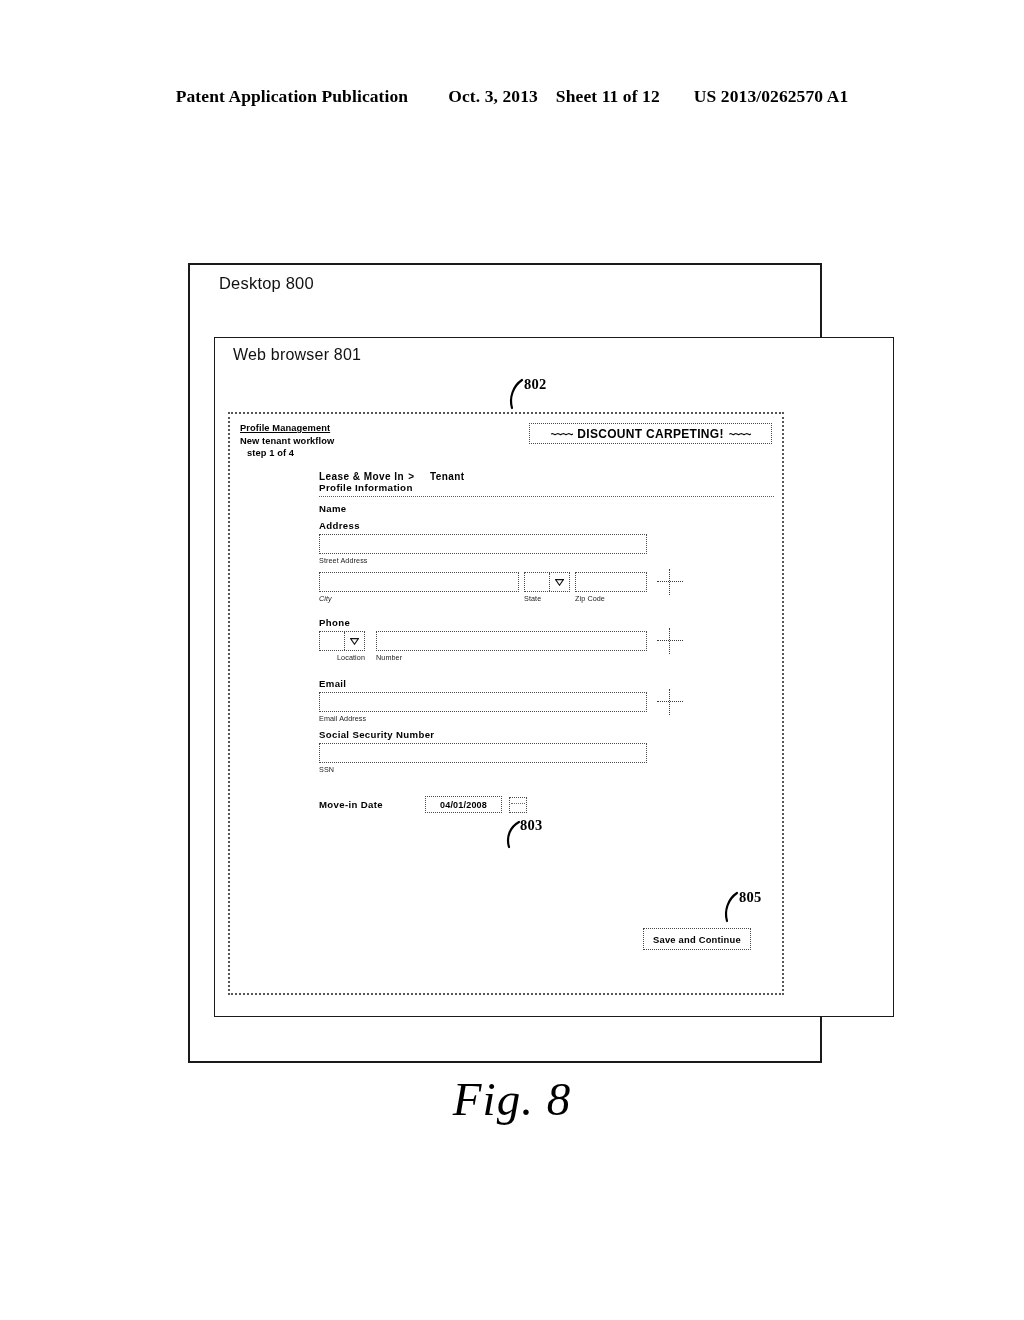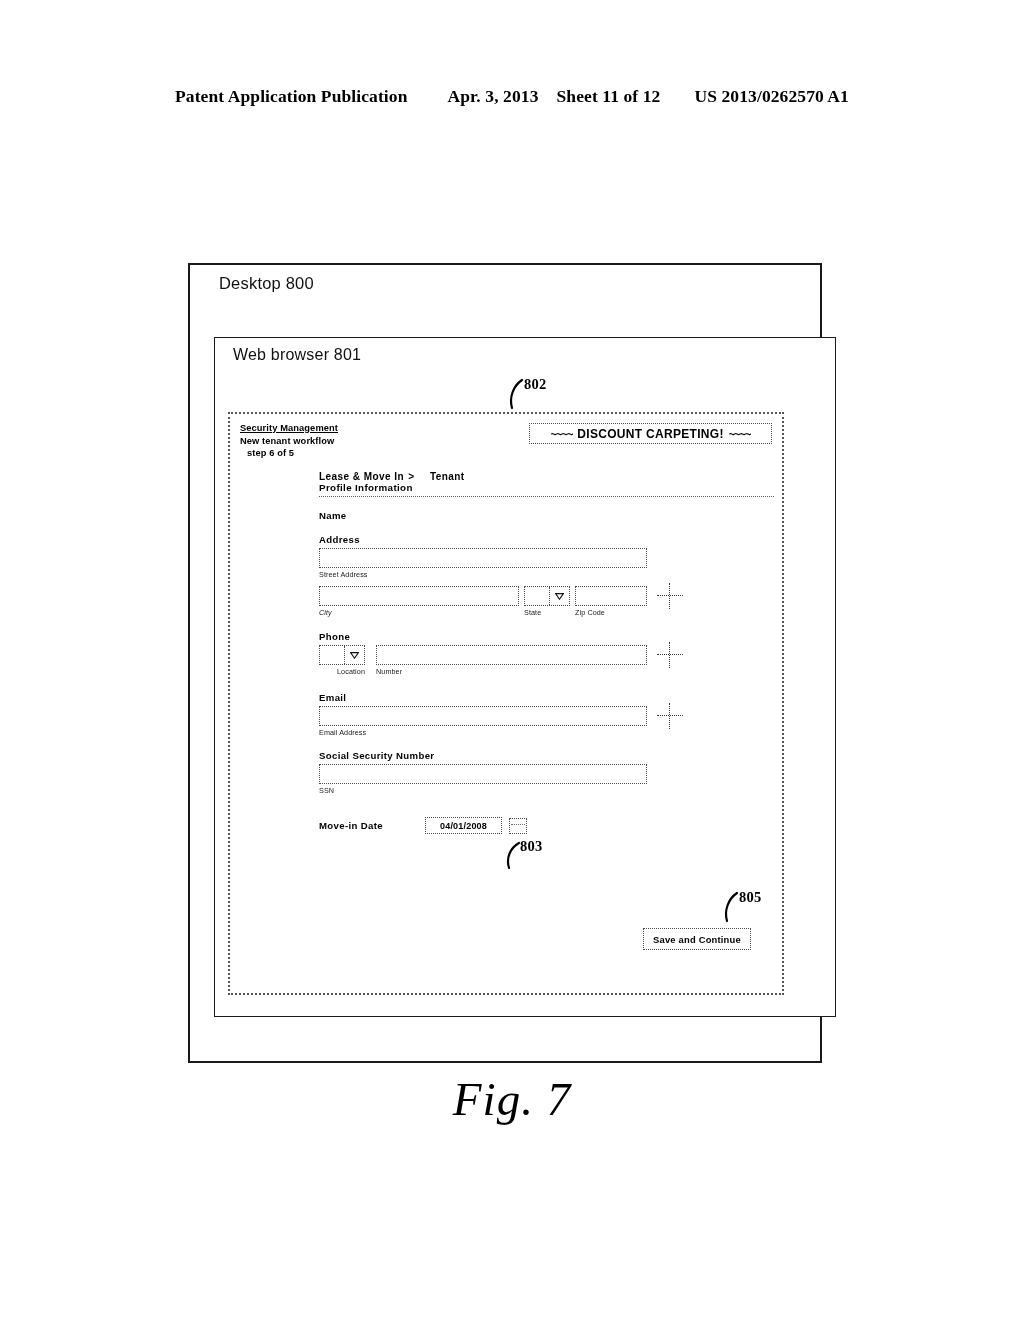--- a/index.html
+++ b/index.html
@@ -54,21 +54,21 @@
     font-family: "Liberation Sans", sans-serif;
     letter-spacing: 0.2px;
     color: #111;
   }
 
   
   .browser-frame {
     position: absolute;
     left: 24px;
     top: 72px;
-    width: 622px;
+    width: 680px;
     height: 680px;
     border: 1.6px solid #1a1a1a;
     background: #fff;
     box-sizing: border-box;
   }
   .browser-label {
     position: absolute;
     left: 18px;
     top: 8px;
     font-size: 16px;
@@ -161,21 +161,21 @@
     font-size: 9.8px;
     font-weight: bold;
     letter-spacing: 0.35px;
   }
   .divider {
     margin-top: 3px;
     border-bottom: 1.6px dotted #5a5a5a;
     width: 100%;
   }
 
-  .field-group { margin-top: 13px; }
+  .field-group { margin-top: 6px; }
   .group-label {
     font-size: 9.6px;
     font-weight: bold;
     letter-spacing: 0.35px;
     margin-bottom: 3px;
   }
 
   .row { display: flex; align-items: flex-start; }
   .col { display: flex; flex-direction: column; }
 
@@ -306,21 +306,21 @@
     font-size: 47px;
     letter-spacing: 1px;
   }
 </style>
 </head>
 <body>
 
 <div class="pub-header">
   <span class="seg">Patent Application Publication</span>
   <span class="gap-lg"></span>
-  <span class="seg">Apr. 3, 2013</span>
+  <span class="seg">Oct. 3, 2013</span>
   <span class="gap-md"></span>
   <span class="seg">Sheet 11 of 12</span>
   <span class="gap-xl"></span>
   <span class="seg">US 2013/0262570 A1</span>
 </div>
 
 <div class="desktop-frame">
   <div class="desktop-label">Desktop 800</div>
 
   <div class="browser-frame">
@@ -329,23 +329,23 @@
     <div class="callout" style="left:283px; top:40px;">
       <svg width="40" height="40" viewBox="0 0 40 40" aria-hidden="true">
         <path d="M24 2 C15 8, 11 20, 14 30" stroke="#000" stroke-width="2.2" fill="none" stroke-linecap="round"></path>
       </svg>
       <span class="num">802</span>
     </div>
 
     <div class="webpage">
 
       <div class="site-head">
-        <span class="brand">Security Management</span>
+        <span class="brand">Profile Management</span>
         <span class="wf">New tenant workflow</span>
-        <span class="step">step 6 of 5</span>
+        <span class="step">step 1 of 4</span>
       </div>
 
       <div class="ad-banner">
         <span class="tilde">~~~~</span>
         <span class="adtext">DISCOUNT CARPETING!</span>
         <span class="tilde">~~~~</span>
       </div>
 
       <div class="form-body">
 
@@ -472,13 +472,13 @@
         </svg>
         <span class="num">805</span>
       </div>
 
       <div class="save-btn">Save and Continue</div>
 
     </div>
   </div>
 </div>
 
-<div class="fig-caption">Fig. 7</div>
+<div class="fig-caption">Fig. 8</div>
 
 </body></html>

